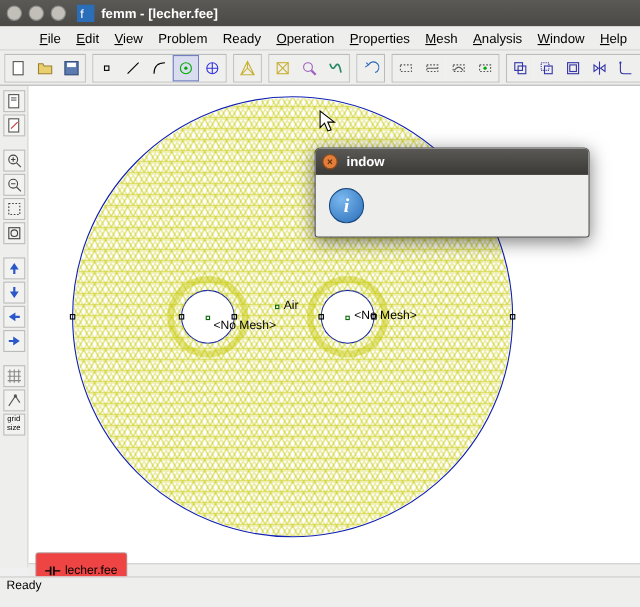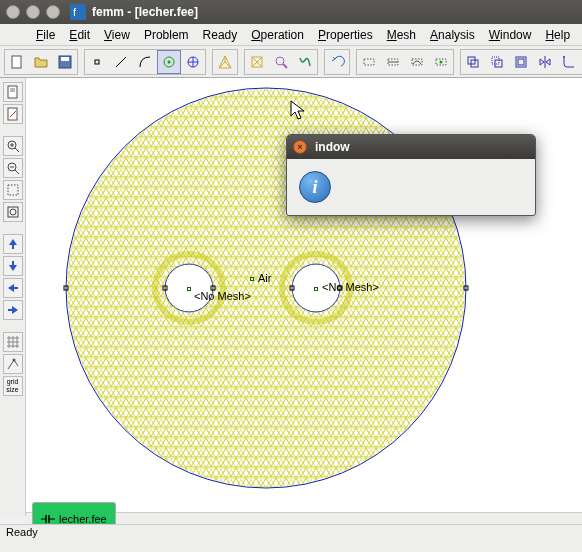--- a/index.html
+++ b/index.html
@@ -24,21 +24,21 @@
   
   .workspace { position: absolute; top: 78px; left: 0; right: 0; bottom: 36px; display: flex; }
   .left-tools { width: 26px; background: #eeeeec; border-right: 1px solid #ccc; display: flex; flex-direction: column; gap: 2px; padding: 4px 2px; align-items: center; }
   .lt-btn { width: 20px; height: 20px; border: 1px solid #bbb; background: #f2f2f0; display: flex; align-items: center; justify-content: center; font-size: 8px; }
   .lt-sep { height: 8px; }
   
   .canvas-area { flex: 1; background: #fff; position: relative; overflow: hidden; }
   .canvas-area svg { position: absolute; left: 0; top: 0; }
   
   .tabbar { position: absolute; left: 26px; right: 0; bottom: 18px; height: 22px; background: #eeeeec; border-top: 1px solid #ccc; display: flex; align-items: flex-end; }
-  .doc-tab { background: #22c55e; border: 1px solid #aaa; border-bottom: none; padding: 10px 8px; margin-left: 6px; display: flex; align-items: center; gap: 4px; font-size: 11px; border-radius: 3px 3px 0 0; position: relative; top: 1px; }
+  .doc-tab { background: #ef4444; border: 1px solid #aaa; border-bottom: none; padding: 10px 8px; margin-left: 6px; display: flex; align-items: center; gap: 4px; font-size: 11px; border-radius: 3px 3px 0 0; position: relative; top: 1px; }
   .doc-tab svg { width: 14px; height: 10px; }
   
   .statusbar { position: absolute; left: 0; right: 0; bottom: 0; height: 28px; background: #eeeeec; border-top: 1px solid #ccc; padding: 1px 6px; font-size: 11px; }
 
   .dialog { position: absolute; left: 286px; top: 134px; width: 250px; background: #eeeeec; border: 1px solid #555; border-radius: 5px 5px 3px 3px; box-shadow: 0 4px 16px rgba(0,0,0,0.5); overflow: hidden; }
   .dlg-title { height: 24px; background: linear-gradient(#5a5955,#3a3935); color: #fff; display: flex; align-items: center; padding: 0 6px; font-weight: bold; gap: 8px; }
   .dlg-close { width: 14px; height: 14px; border-radius: 50%; background: #e27d3a; border: 1px solid #8a4a18; display: flex; align-items: center; justify-content: center; font-size: 9px; color: #5a2a08; }
   .dlg-body { padding: 12px; display: flex; gap: 12px; align-items: center; }
   .dlg-info-icon { width: 32px; height: 32px; border-radius: 50%; background: radial-gradient(circle at 35% 30%, #7ab8ef, #2a6db8); color: #fff; display: flex; align-items: center; justify-content: center; font-family: Georgia, serif; font-style: italic; font-weight: bold; font-size: 18px; border: 1px solid #1a4a82; }
   .dlg-text { font-size: 11px; }

